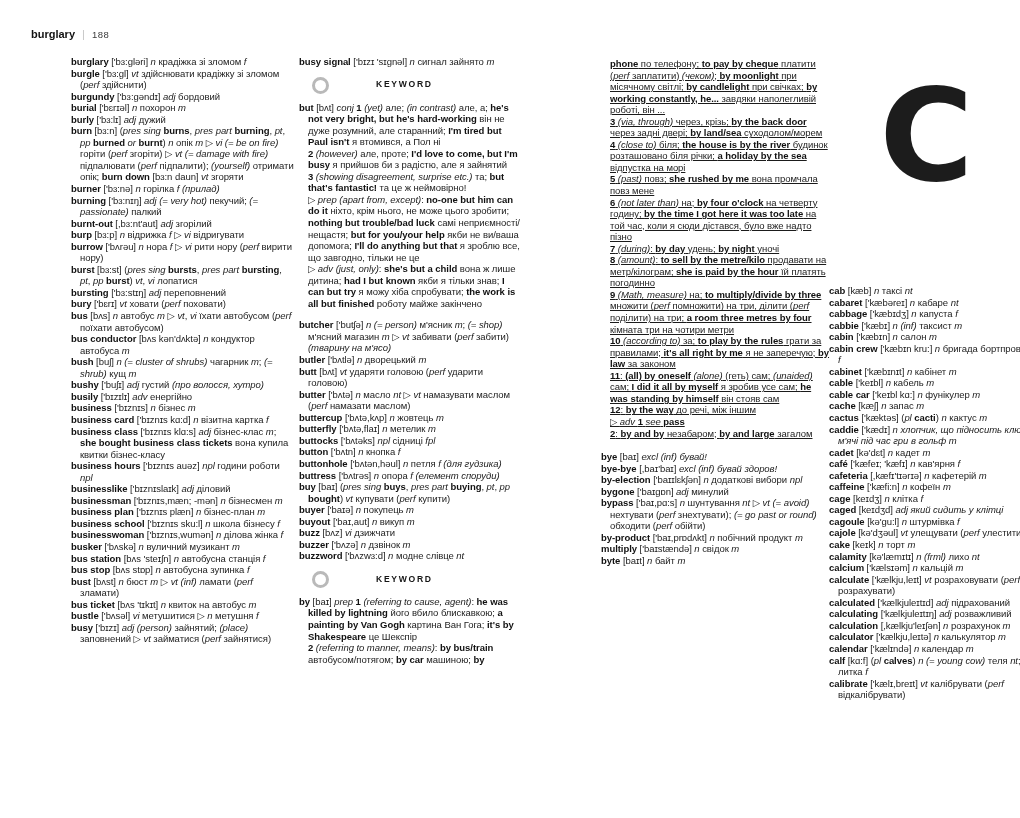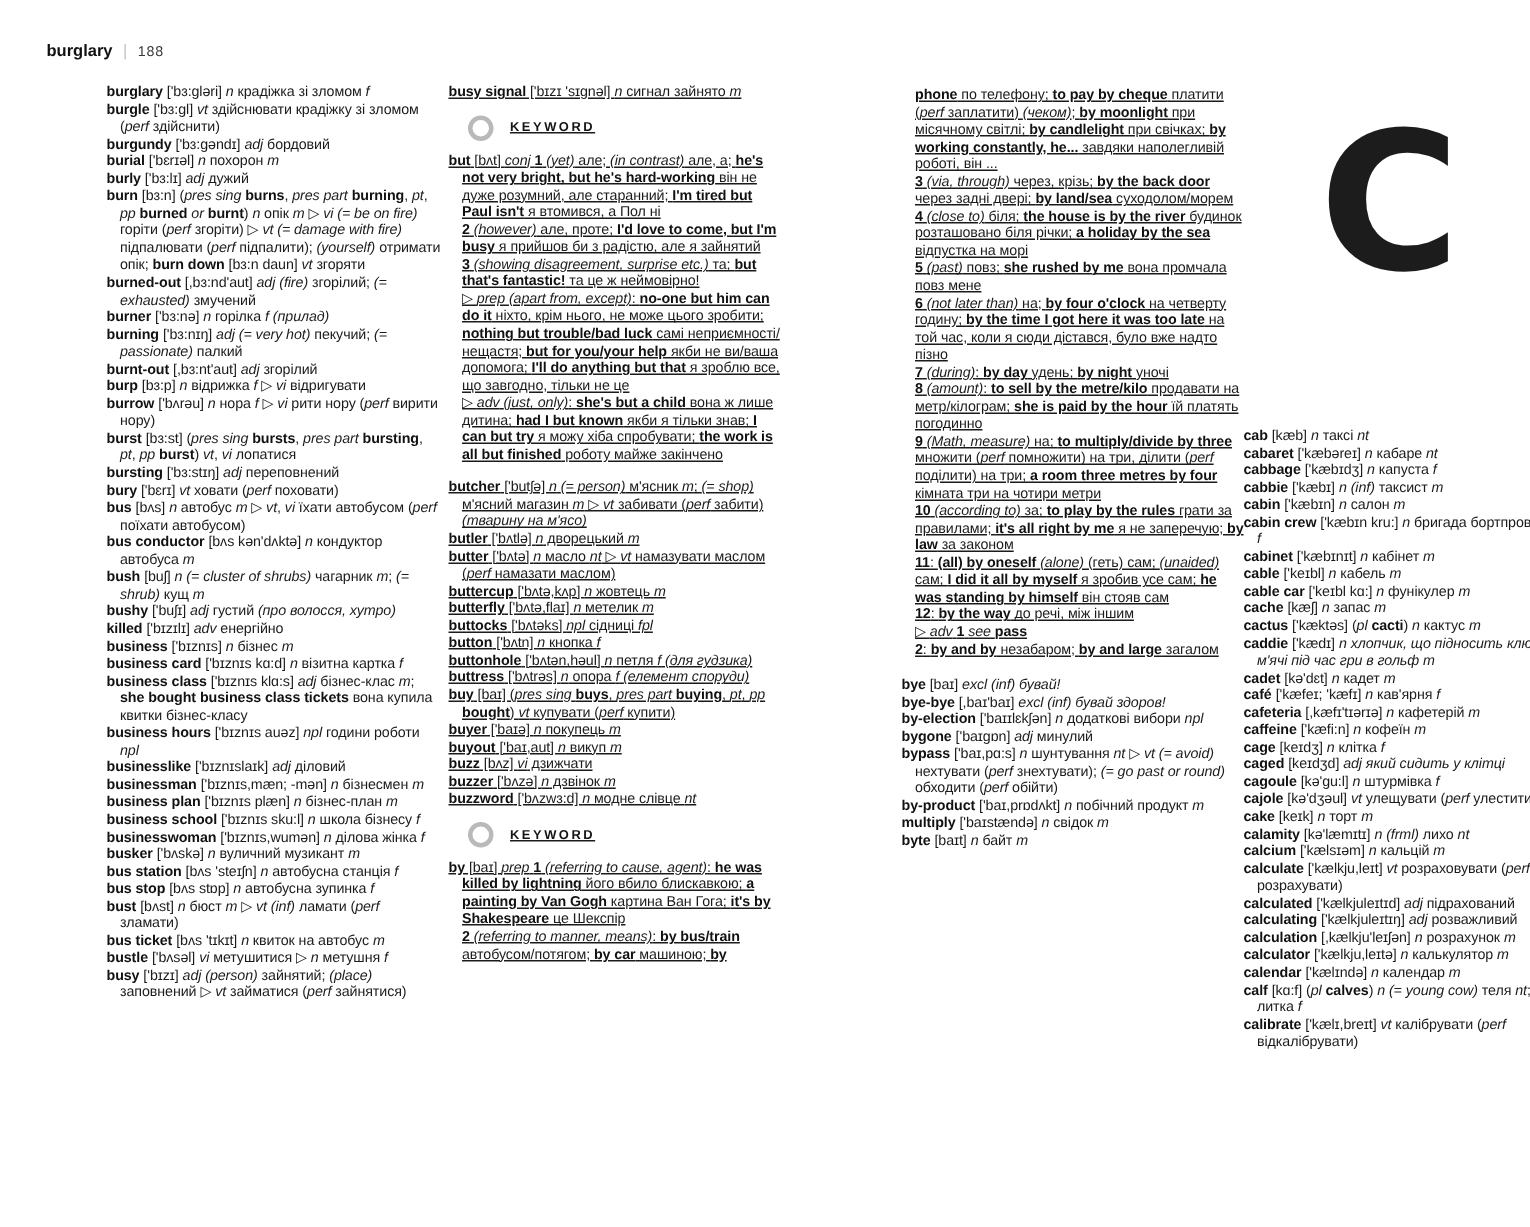--- a/index.html
+++ b/index.html
@@ -8,30 +8,30 @@
     font-family:"Liberation Sans","DejaVu Sans",sans-serif;
     color:#1b1b1b;position:relative;overflow:hidden;
   }
   .page{position:absolute;inset:0;background:#fff;overflow:hidden;}
   .header{position:absolute;left:31px;top:28px;font-size:11px;display:flex;align-items:baseline;}
   .header .hw{font-weight:bold;color:#111;}
   .header .div{color:#c4c4c4;margin:0 7px;font-weight:300;}
   .header .pg{font-size:9.5px;color:#3a3a3a;letter-spacing:.5px;}
   .col{position:absolute;font-size:9.5px;line-height:11.55px;letter-spacing:-0.05px;margin-left:40px;}
   #col1{left:31px;top:56px;width:223px;}
-  #col2{left:259px;top:56px;width:223px;text-decoration:underline;}
+  #col2{left:259px;top:56px;width:223px;}
   #col3{left:561px;top:58px;width:229px;}
   #col4{left:789px;top:58px;width:225px;}
   .entry{padding-left:9px;text-indent:-9px;white-space:pre-line;}
   .cont{padding-left:9px;white-space:pre-line;text-decoration:underline;}
   .kwe{margin-bottom:10px;}
   .b{font-weight:bold;color:#111;}
   .i{font-style:italic;}
   .gap{height:12px;}
-  .kwrow{display:flex;align-items:center;margin:9px 0 8px 13px;}
+  .kwrow{display:flex;align-items:center;margin:9px 0 8px 13px;gap:36px;}
   .kwcirc{width:11px;height:11px;border-radius:50%;border:3px solid #b9b9b9;background:#fff;flex:0 0 auto;}
   .kwlabel{font-weight:bold;font-size:8.6px;letter-spacing:1.7px;color:#141414;margin-left:11px;}
   .letterC{position:relative;height:227px;}
   .letterC span{
     position:absolute;left:50%;top:14px;transform:translateX(-66%);
     font-family:"DejaVu Sans","Liberation Sans",sans-serif;
     font-weight:bold;font-size:128px;line-height:1;color:#1c1c1c;
   }
 </style>
 </head>
@@ -43,34 +43,33 @@
     <span class="div">|</span>
     <span class="pg">188</span>
   </div>
   <div class="col" id="col1">
       <div class="entry"><span class="b">burglary</span><span> ['bɜ:gləri] </span><span class="i">n</span><span> крадіжка зі зломом </span><span class="i">f</span></div>
       <div class="entry"><span class="b">burgle</span><span> ['bɜ:gl] </span><span class="i">vt</span><span> здійснювати крадіжку зі зломом (</span><span class="i">perf</span><span> здійснити)</span></div>
       <div class="entry"><span class="b">burgundy</span><span> ['bɜ:gəndɪ] </span><span class="i">adj</span><span> бордовий</span></div>
       <div class="entry"><span class="b">burial</span><span> ['bɛrɪəl] </span><span class="i">n</span><span> похорон </span><span class="i">m</span></div>
       <div class="entry"><span class="b">burly</span><span> ['bɜ:lɪ] </span><span class="i">adj</span><span> дужий</span></div>
       <div class="entry"><span class="b">burn</span><span> [bɜ:n] (</span><span class="i">pres sing</span><span> </span><span class="b">burns</span><span>, </span><span class="i">pres part</span><span> </span><span class="b">burning</span><span>, </span><span class="i">pt</span><span>, </span><span class="i">pp</span><span> </span><span class="b">burned</span><span> </span><span class="i">or</span><span> </span><span class="b">burnt</span><span>) </span><span class="i">n</span><span> опік </span><span class="i">m</span><span> ▷ </span><span class="i">vi</span><span> </span><span class="i">(= be on fire)</span><span> горіти (</span><span class="i">perf</span><span> згоріти) ▷ </span><span class="i">vt</span><span> </span><span class="i">(= damage with fire)</span><span> підпалювати (</span><span class="i">perf</span><span> підпалити); </span><span class="i">(yourself)</span><span> отримати опік; </span><span class="b">burn down</span><span> [bɜ:n daun] </span><span class="i">vt</span><span> згоряти</span></div>
-      <div class="entry"><span class="b">burned-out</span><span> [,bɜ:nd'aut] </span><span class="i">adj</span><span> </span><span class="i">(fire)</span><span> згорілий; </span><span class="i">(= exhausted)</span><span> змучений</span></div>
       <div class="entry"><span class="b">burner</span><span> ['bɜ:nə] </span><span class="i">n</span><span> горілка </span><span class="i">f</span><span> </span><span class="i">(прилад)</span></div>
       <div class="entry"><span class="b">burning</span><span> ['bɜ:nɪŋ] </span><span class="i">adj</span><span> </span><span class="i">(= very hot)</span><span> пекучий; </span><span class="i">(= passionate)</span><span> палкий</span></div>
       <div class="entry"><span class="b">burnt-out</span><span> [,bɜ:nt'aut] </span><span class="i">adj</span><span> згорілий</span></div>
       <div class="entry"><span class="b">burp</span><span> [bɜ:p] </span><span class="i">n</span><span> відрижка </span><span class="i">f</span><span> ▷ </span><span class="i">vi</span><span> відригувати</span></div>
       <div class="entry"><span class="b">burrow</span><span> ['bʌrəu] </span><span class="i">n</span><span> нора </span><span class="i">f</span><span> ▷ </span><span class="i">vi</span><span> рити нору (</span><span class="i">perf</span><span> вирити нору)</span></div>
       <div class="entry"><span class="b">burst</span><span> [bɜ:st] (</span><span class="i">pres sing</span><span> </span><span class="b">bursts</span><span>, </span><span class="i">pres part</span><span> </span><span class="b">bursting</span><span>, </span><span class="i">pt</span><span>, </span><span class="i">pp</span><span> </span><span class="b">burst</span><span>) </span><span class="i">vt</span><span>, </span><span class="i">vi</span><span> лопатися</span></div>
       <div class="entry"><span class="b">bursting</span><span> ['bɜ:stɪŋ] </span><span class="i">adj</span><span> переповнений</span></div>
       <div class="entry"><span class="b">bury</span><span> ['bɛrɪ] </span><span class="i">vt</span><span> ховати (</span><span class="i">perf</span><span> поховати)</span></div>
       <div class="entry"><span class="b">bus</span><span> [bʌs] </span><span class="i">n</span><span> автобус </span><span class="i">m</span><span> ▷ </span><span class="i">vt</span><span>, </span><span class="i">vi</span><span> їхати автобусом (</span><span class="i">perf</span><span> поїхати автобусом)</span></div>
       <div class="entry"><span class="b">bus conductor</span><span> [bʌs kən'dʌktə] </span><span class="i">n</span><span> кондуктор автобуса </span><span class="i">m</span></div>
       <div class="entry"><span class="b">bush</span><span> [buʃ] </span><span class="i">n</span><span> </span><span class="i">(= cluster of shrubs)</span><span> чагарник </span><span class="i">m</span><span>; </span><span class="i">(= shrub)</span><span> кущ </span><span class="i">m</span></div>
       <div class="entry"><span class="b">bushy</span><span> ['buʃɪ] </span><span class="i">adj</span><span> густий </span><span class="i">(про волосся, хутро)</span></div>
-      <div class="entry"><span class="b">killed</span><span> ['bɪzɪlɪ] </span><span class="i">adv</span><span> енергійно</span></div>
+      <div class="entry"><span class="b">busily</span><span> ['bɪzɪlɪ] </span><span class="i">adv</span><span> енергійно</span></div>
       <div class="entry"><span class="b">business</span><span> ['bɪznɪs] </span><span class="i">n</span><span> бізнес </span><span class="i">m</span></div>
       <div class="entry"><span class="b">business card</span><span> ['bɪznɪs kɑ:d] </span><span class="i">n</span><span> візитна картка </span><span class="i">f</span></div>
       <div class="entry"><span class="b">business class</span><span> ['bɪznɪs klɑ:s] </span><span class="i">adj</span><span> бізнес-клас </span><span class="i">m</span><span>; </span><span class="b">she bought business class tickets</span><span> вона купила квитки бізнес-класу</span></div>
       <div class="entry"><span class="b">business hours</span><span> ['bɪznɪs auəz] </span><span class="i">npl</span><span> години роботи </span><span class="i">npl</span></div>
       <div class="entry"><span class="b">businesslike</span><span> ['bɪznɪslaɪk] </span><span class="i">adj</span><span> діловий</span></div>
       <div class="entry"><span class="b">businessman</span><span> ['bɪznɪs,mæn; -mən] </span><span class="i">n</span><span> бізнесмен </span><span class="i">m</span></div>
       <div class="entry"><span class="b">business plan</span><span> ['bɪznɪs plæn] </span><span class="i">n</span><span> бізнес-план </span><span class="i">m</span></div>
       <div class="entry"><span class="b">business school</span><span> ['bɪznɪs sku:l] </span><span class="i">n</span><span> школа бізнесу </span><span class="i">f</span></div>
       <div class="entry"><span class="b">businesswoman</span><span> ['bɪznɪs,wumən] </span><span class="i">n</span><span> ділова жінка </span><span class="i">f</span></div>
       <div class="entry"><span class="b">busker</span><span> ['bʌskə] </span><span class="i">n</span><span> вуличний музикант </span><span class="i">m</span></div>
@@ -87,20 +86,21 @@
         <span class="kwcirc"></span>
         <span class="kwlabel">KEYWORD</span>
       </div>
       <div class="entry kwe"><span class="b">but</span><span> [bʌt] </span><span class="i">conj</span><span> </span><span class="b">1</span><span> </span><span class="i">(yet)</span><span> але; </span><span class="i">(in contrast)</span><span> але, а; </span><span class="b">he's not very bright, but he's hard-working</span><span> він не дуже розумний, але старанний; </span><span class="b">I'm tired but Paul isn't</span><span> я втомився, а Пол ні
 </span><span class="b">2</span><span> </span><span class="i">(however)</span><span> але, проте; </span><span class="b">I'd love to come, but I'm busy</span><span> я прийшов би з радістю, але я зайнятий
 </span><span class="b">3</span><span> </span><span class="i">(showing disagreement, surprise etc.)</span><span> та; </span><span class="b">but that's fantastic!</span><span> та це ж неймовірно!
 ▷ </span><span class="i">prep</span><span> </span><span class="i">(apart from, except)</span><span>: </span><span class="b">no-one but him can do it</span><span> ніхто, крім нього, не може цього зробити; </span><span class="b">nothing but trouble/bad luck</span><span> самі неприємності/нещастя; </span><span class="b">but for you/your help</span><span> якби не ви/ваша допомога; </span><span class="b">I'll do anything but that</span><span> я зроблю все, що завгодно, тільки не це
 ▷ </span><span class="i">adv</span><span> </span><span class="i">(just, only)</span><span>: </span><span class="b">she's but a child</span><span> вона ж лише дитина; </span><span class="b">had I but known</span><span> якби я тільки знав; </span><span class="b">I can but try</span><span> я можу хіба спробувати; </span><span class="b">the work is all but finished</span><span> роботу майже закінчено</span></div>
       <div class="entry"><span class="b">butcher</span><span> ['butʃə] </span><span class="i">n</span><span> </span><span class="i">(= person)</span><span> м'ясник </span><span class="i">m</span><span>; </span><span class="i">(= shop)</span><span> м'ясний магазин </span><span class="i">m</span><span> ▷ </span><span class="i">vt</span><span> забивати (</span><span class="i">perf</span><span> забити) </span><span class="i">(тварину на м'ясо)</span></div>
       <div class="entry"><span class="b">butler</span><span> ['bʌtlə] </span><span class="i">n</span><span> дворецький </span><span class="i">m</span></div>
+      <div class="entry"><span class="b">butt</span><span> [bʌt] </span><span class="i">vt</span><span> ударяти головою (</span><span class="i">perf</span><span> ударити головою)</span></div>
       <div class="entry"><span class="b">butter</span><span> ['bʌtə] </span><span class="i">n</span><span> масло </span><span class="i">nt</span><span> ▷ </span><span class="i">vt</span><span> намазувати маслом (</span><span class="i">perf</span><span> намазати маслом)</span></div>
       <div class="entry"><span class="b">buttercup</span><span> ['bʌtə,kʌp] </span><span class="i">n</span><span> жовтець </span><span class="i">m</span></div>
       <div class="entry"><span class="b">butterfly</span><span> ['bʌtə,flaɪ] </span><span class="i">n</span><span> метелик </span><span class="i">m</span></div>
       <div class="entry"><span class="b">buttocks</span><span> ['bʌtəks] </span><span class="i">npl</span><span> сідниці </span><span class="i">fpl</span></div>
       <div class="entry"><span class="b">button</span><span> ['bʌtn] </span><span class="i">n</span><span> кнопка </span><span class="i">f</span></div>
       <div class="entry"><span class="b">buttonhole</span><span> ['bʌtən,həul] </span><span class="i">n</span><span> петля </span><span class="i">f</span><span> </span><span class="i">(для гудзика)</span></div>
       <div class="entry"><span class="b">buttress</span><span> ['bʌtrəs] </span><span class="i">n</span><span> опора </span><span class="i">f</span><span> </span><span class="i">(елемент споруди)</span></div>
       <div class="entry"><span class="b">buy</span><span> [baɪ] (</span><span class="i">pres sing</span><span> </span><span class="b">buys</span><span>, </span><span class="i">pres part</span><span> </span><span class="b">buying</span><span>, </span><span class="i">pt</span><span>, </span><span class="i">pp</span><span> </span><span class="b">bought</span><span>) </span><span class="i">vt</span><span> купувати (</span><span class="i">perf</span><span> купити)</span></div>
       <div class="entry"><span class="b">buyer</span><span> ['baɪə] </span><span class="i">n</span><span> покупець </span><span class="i">m</span></div>
       <div class="entry"><span class="b">buyout</span><span> ['baɪ,aut] </span><span class="i">n</span><span> викуп </span><span class="i">m</span></div>

